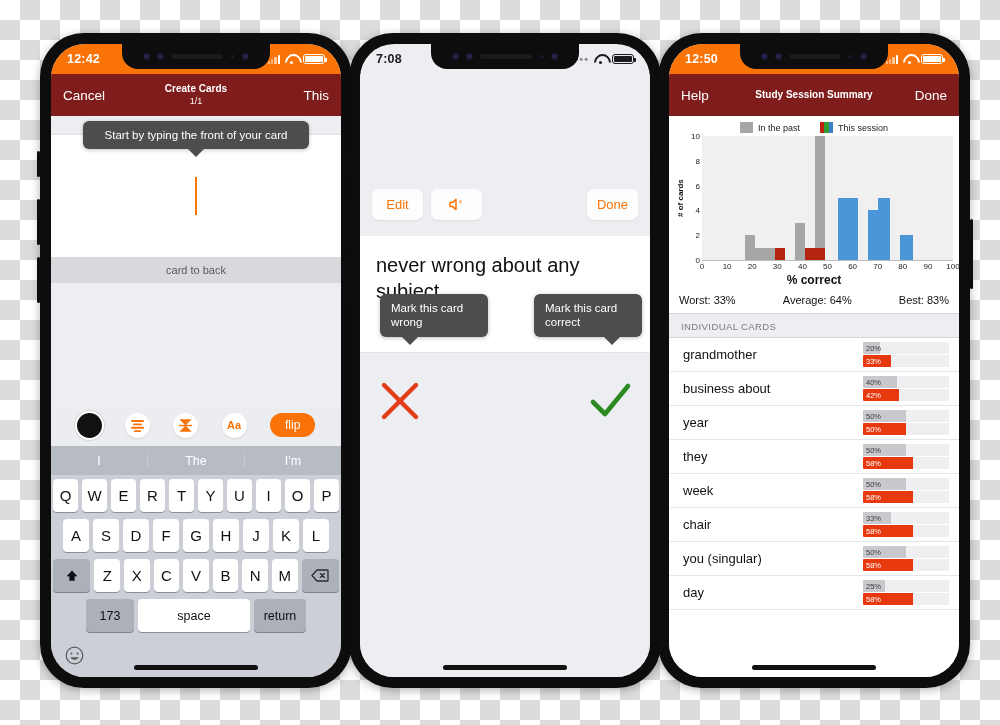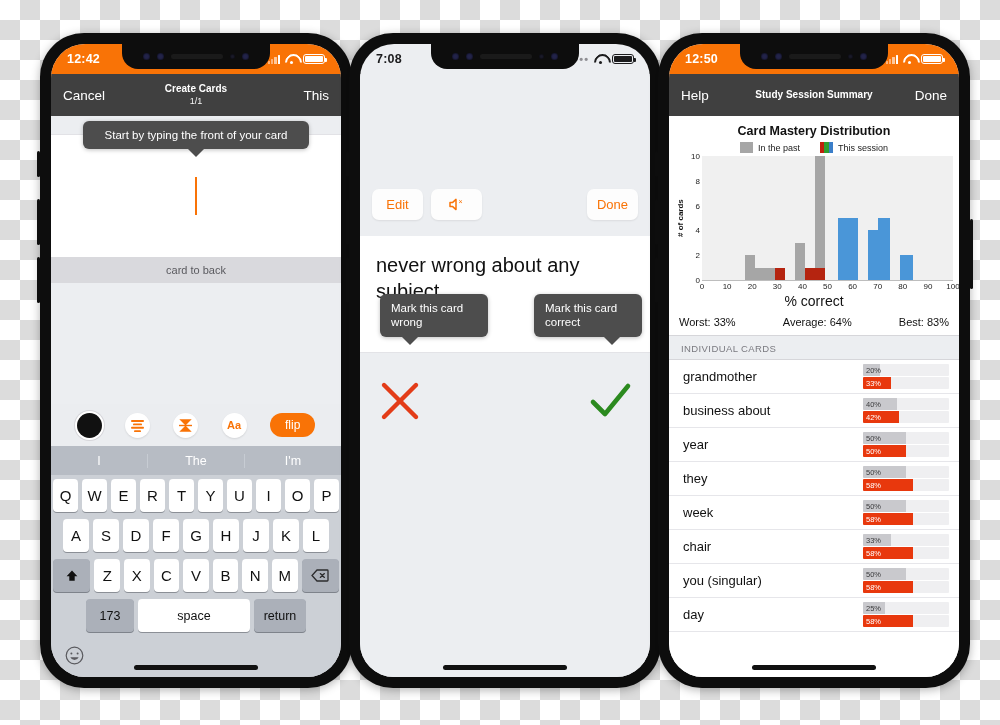--- a/index.html
+++ b/index.html
@@ -51,21 +51,21 @@
   .batt span{display:block;height:100%;background:currentColor;border-radius:1px;}
   .batt:after{content:"";position:absolute;right:-3.2px;top:3px;width:1.8px;height:4px;
         background:currentColor;border-radius:0 1px 1px 0;}
   .sb-light{color:#fff;} .sb-dark{color:#1c1c1e;}
   .sb-dots{font-size:11px;letter-spacing:1px;color:#8e8e93;font-weight:bold}
 
   .homebar{position:absolute;bottom:7px;left:50%;transform:translateX(-50%);
            width:124px;height:5px;border-radius:3px;background:#111;z-index:25;}
 
   
-  .navbar{background:#404040;color:#fff;height:42px;display:flex;align-items:center;
+  .navbar{background:#7f1d1d;color:#fff;height:42px;display:flex;align-items:center;
           padding:0 12px;box-sizing:border-box;position:relative;}
   .nav-side{font-size:13.5px;white-space:nowrap;}
   .nav-center{position:absolute;left:0;right:0;text-align:center;pointer-events:none;}
   .nav-title{font-size:10px;font-weight:bold;line-height:1.05;}
   .nav-sub{font-size:9px;opacity:.95;margin-top:1px;}
 
   
   .p1-body{background:#eceef1;height:100%;display:flex;flex-direction:column;}
   .p1-gap{height:18px;background:#eceef1;}
   .cardface{background:#fff;flex:0 0 auto;height:122px;position:relative;
@@ -132,21 +132,21 @@
   .plotwrap{display:flex;}
   .ylab{writing-mode:vertical-rl;transform:rotate(180deg);font-size:8px;font-weight:bold;
         color:#111;display:flex;align-items:center;justify-content:center;width:11px;}
   .yticks{width:16px;position:relative;}
   .yticks span{position:absolute;right:2px;font-size:8px;color:#222;transform:translateY(-50%);}
   .plot{flex:1;position:relative;height:124px;background:#f0f0f0;
         border-bottom:1px solid #bdbdbd;}
   .bar{position:absolute;bottom:0;}
   .xticks{position:relative;height:13px;margin-left:27px;}
   .xticks span{position:absolute;font-size:8px;color:#222;transform:translateX(-50%);top:1px;}
-  .xlab{text-align:center;font-size:14px;font-weight:normal;color:#111;margin-top:-1px;}
+  .xlab{text-align:center;font-size:12px;font-weight:bold;color:#111;margin-top:-1px;}
   .stats{display:flex;justify-content:space-between;padding:5px 10px 7px;
          font-size:11px;color:#111;border-bottom:1px solid #d6d6da;}
   .sect-hd{background:#eceef1;padding:7px 12px 5px;font-size:9.5px;color:#7a7a80;
            letter-spacing:.4px;border-bottom:1px solid #d6d6da;}
   .cardlist{flex:1;overflow:hidden;background:#fff;}
   .crow{display:flex;align-items:center;padding:7px 10px 7px 14px;
         border-bottom:1px solid #e6e6ea;height:34px;box-sizing:border-box;}
   .cname{flex:1;font-size:13px;color:#111;}
   .cbars{width:86px;}
   .track{background:#efeff1;height:12px;position:relative;border-radius:1px;overflow:hidden;}
@@ -412,21 +412,20 @@
           <div class="navbar">
             <div class="nav-side">Help</div>
             <div class="nav-center">
               <div class="nav-title">Study Session Summary</div>
             </div>
             <div class="nav-side" style="margin-left:auto">Done</div>
           </div>
         </div>
 
         <div class="chartbox">
-          <div class="chart-title">Card Mastery Distribution</div>
           <div class="legend">
             <div class="legend-item">
               <span class="sw" style="background:#a6a6a6"></span>
               <span>In the past</span>
             </div>
             <div class="legend-item">
               <span class="sw striped">
                 <i style="background:#c0210d"></i>
                   <i style="background:#2f9e2f"></i>
                   <i style="background:#3b7ec9"></i>

